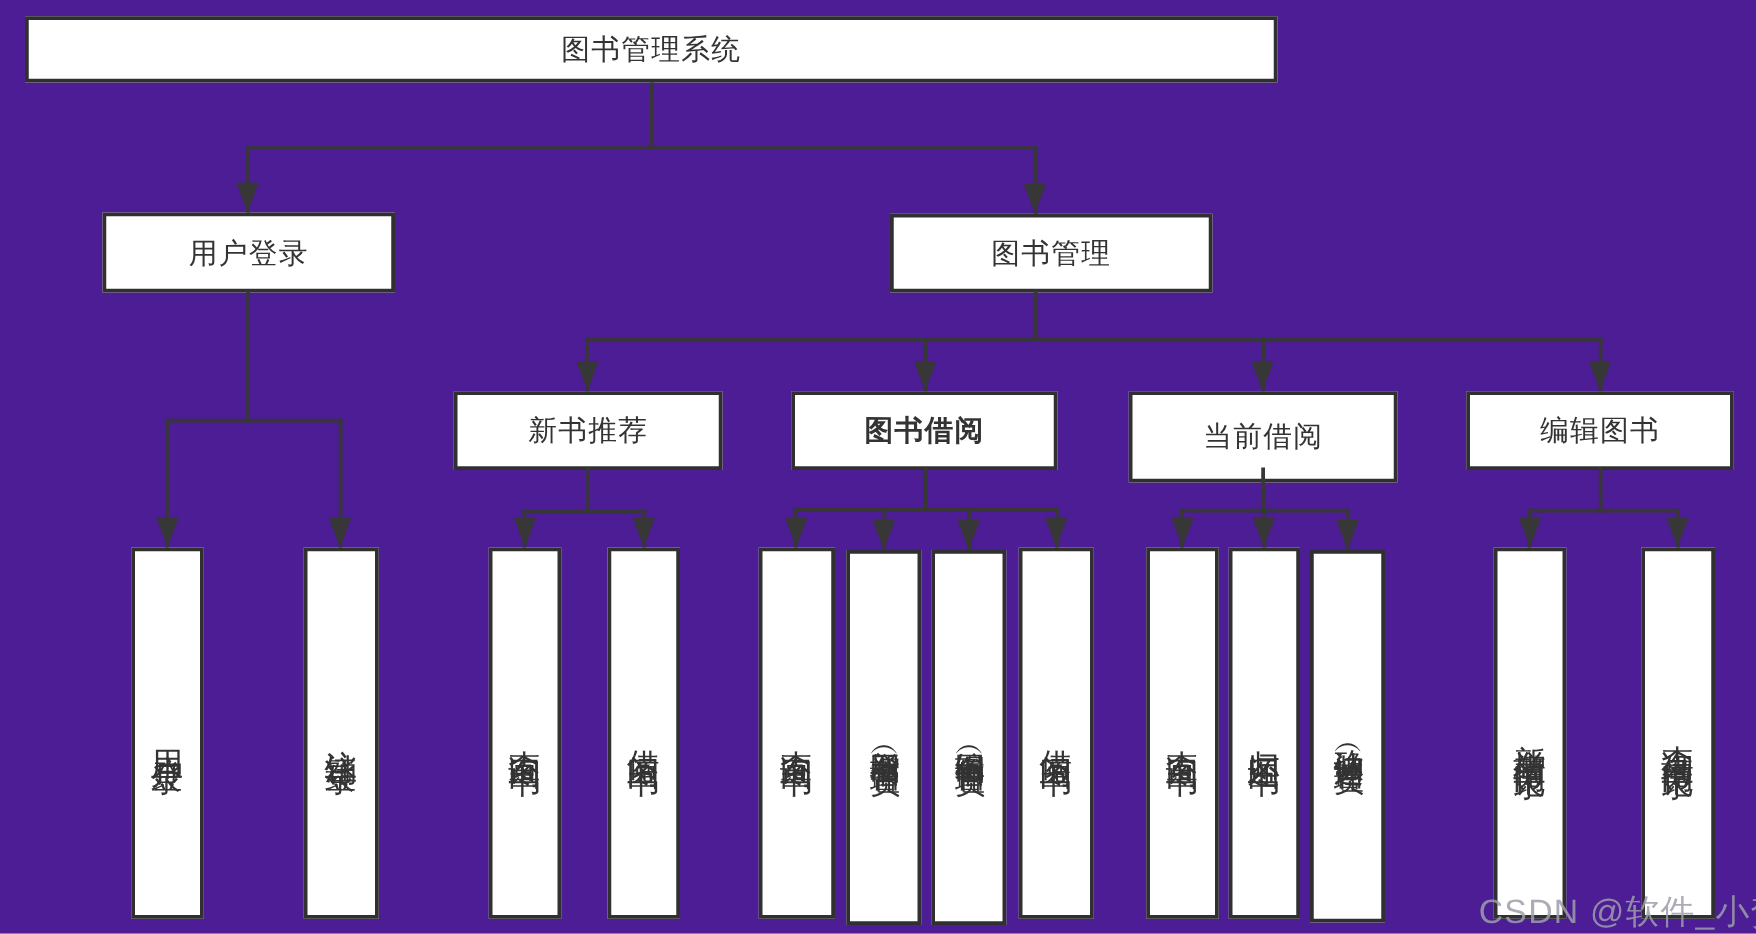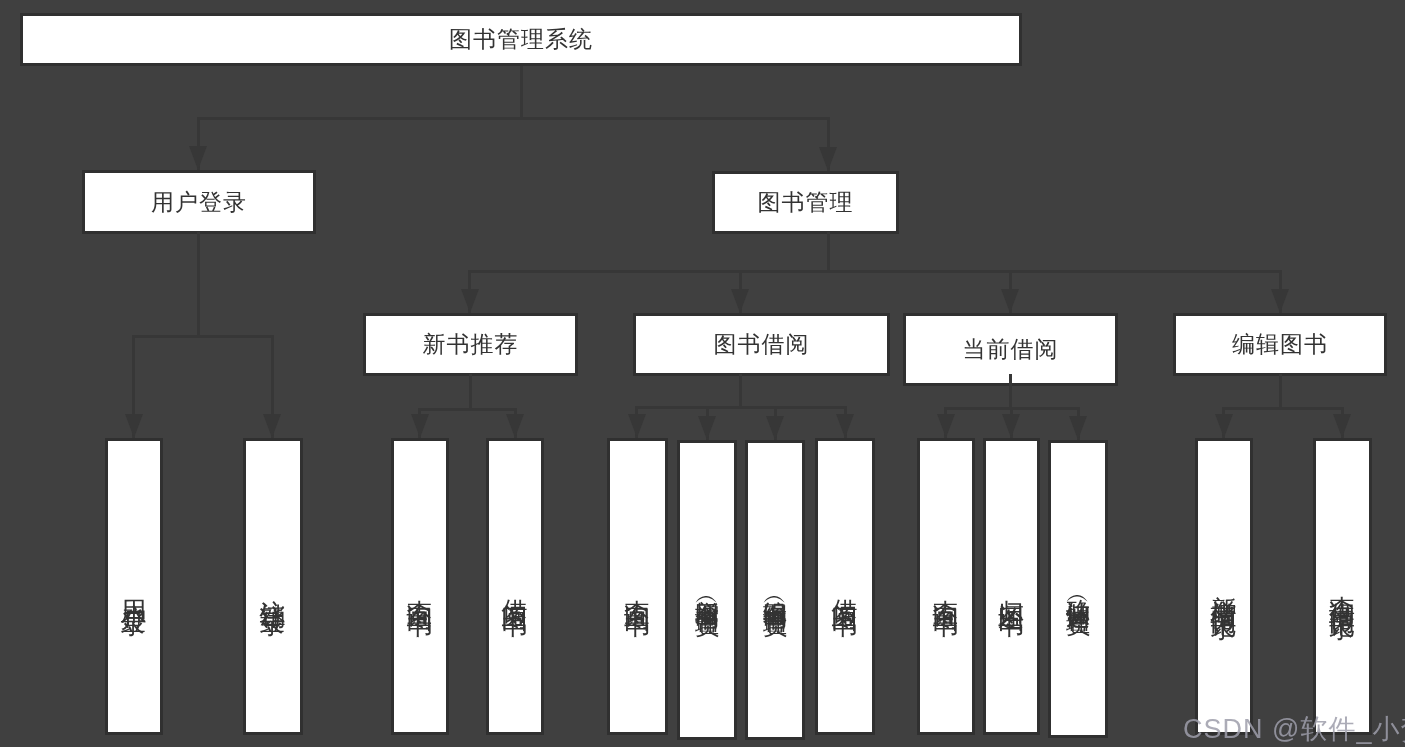--- a/index.html
+++ b/index.html
@@ -1,17 +1,17 @@
 <!DOCTYPE html>
 <html><head>
 <meta charset="utf-8">
 <style>
   html,body{margin:0;padding:0;background:#ffffff;}
   #stage{
-    position:relative;width:1405px;height:747px;background:#404040;overflow:hidden;
+    position:relative;width:1405px;height:747px;background:#4c1d95;overflow:hidden;
     font-family:"Liberation Sans","DejaVu Sans",sans-serif;color:#333333;
   }
   .hbox{
     position:absolute;box-sizing:border-box;border:3px solid #303030;background:#ffffff;
     display:flex;align-items:center;justify-content:center;
     font-size:23px;letter-spacing:1px;white-space:nowrap;
   }
   .vbox{
     position:absolute;box-sizing:border-box;border:3px solid #303030;background:#ffffff;
     display:flex;align-items:center;justify-content:center;
@@ -31,24 +31,24 @@
   }
 </style>
 </head>
 <body>
 
 <div id="stage">
 
   <div class="hbox" style="left:20px;top:13px;width:1002px;height:53px;">图书管理系统</div>
 
   <div class="hbox" style="left:82px;top:170px;width:234px;height:64px;">用户登录</div>
-  <div class="hbox" style="left:712px;top:171px;width:187px;height:63px;">图书管理</div>
+  <div class="hbox" style="left:712px;top:171px;width:258px;height:63px;">图书管理</div>
 
   <div class="hbox" style="left:363px;top:313px;width:215px;height:63px;">新书推荐</div>
-  <div class="hbox" style="left:633px;top:313px;width:257px;height:63px;">图书借阅</div>
+  <div class="hbox" style="left:633px;top:313px;width:213px;height:63px;font-weight:bold;">图书借阅</div>
   <div class="hbox" style="left:903px;top:313px;width:215px;height:73px;">当前借阅</div>
   <div class="hbox" style="left:1173px;top:313px;width:214px;height:63px;">编辑图书</div>
 
   <div class="vbox" style="left:105px;top:438px;width:58px;height:297px;">用户登录</div>
   <div class="vbox" style="left:243px;top:438px;width:60px;height:297px;">注销登录</div>
 
   <div class="vbox" style="left:391px;top:438px;width:58px;height:297px;">查询图书</div>
   <div class="vbox" style="left:486px;top:438px;width:58px;height:297px;">借阅图书</div>
 
   <div class="vbox" style="left:607px;top:438px;width:61px;height:297px;">查询图书</div>

